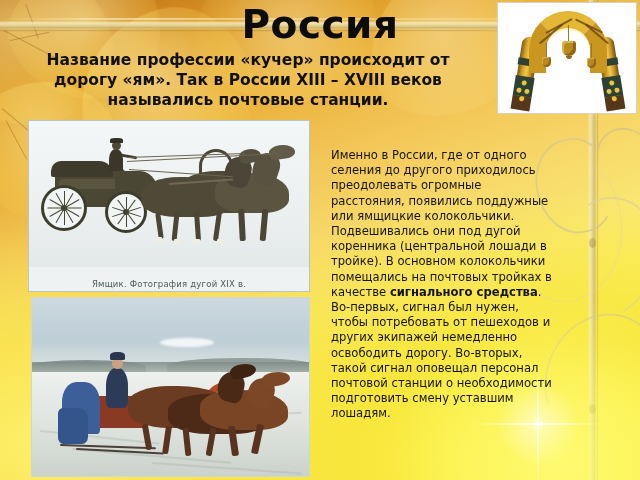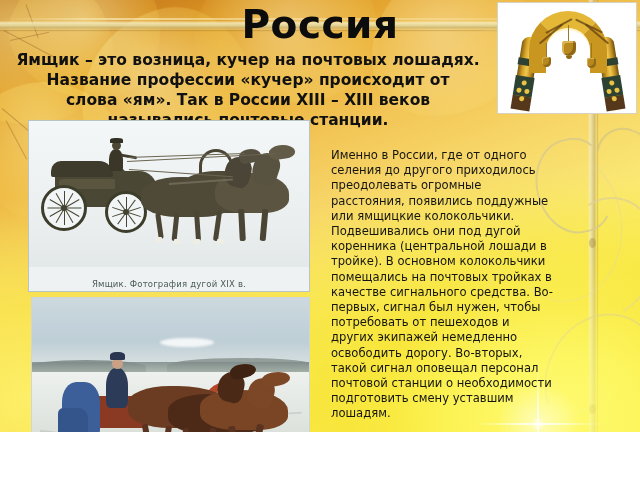--- a/index.html
+++ b/index.html
@@ -4,21 +4,21 @@
 <title>Россия — Ямщик</title>
 <style>
   html,body{margin:0;padding:0;}
   body{
     width:640px;height:480px;overflow:hidden;
     font-family:"DejaVu Sans","Liberation Sans",sans-serif;
   }
 
   
   #slide{
-    position:relative;width:640px;height:432px;overflow:hidden;
+    position:relative;width:640px;height:480px;overflow:hidden;
     background:#f7e27a;
   }
 
   
   .bg{position:absolute;inset:0;}
 
   .bg-base{
     background:
       radial-gradient(120% 90% at 88% 96%, #fbf24a 0%, #fbef46 14%, #f8e63c 28%, rgba(248,226,60,0) 62%),
       radial-gradient(90% 70% at 8% 92%, #fdf06a 0%, #f9e352 30%, rgba(249,227,82,0) 66%),
@@ -201,21 +201,21 @@
   .driver-coat{position:absolute;background:#2c3c58;border-radius:44% 44% 18% 18%;}
   .driver-head{position:absolute;background:#caa184;border-radius:50%;}
   .driver-hat{position:absolute;background:#2a3550;border-radius:40% 40% 12% 12%;}
   .runner{position:absolute;height:2px;background:#4a4038;border-radius:2px;transform-origin:0 50%;}
 
   
   #body-text{
     position:absolute;left:331px;top:148px;width:222px;z-index:6;
     font-size:11.6px;line-height:15.2px;color:#151515;text-align:left;
   }
-  #body-text b{font-weight:normal;}
+  #body-text b{font-weight:bold;}
 </style>
 </head>
 <body>
 
 <div id="slide">
 
   <div class="bg bg-base"></div>
 
   <div class="bg">
     <div class="leaf l1"></div>
@@ -245,23 +245,22 @@
     <div class="curl c5"></div>
     <div class="curl c6"></div>
     <div class="curl c7"></div>
     <div class="glow-br"></div>
     <div class="sparkle"></div>
   </div>
 
   <div id="title">Россия</div>
 
   <div id="subtitle">
-    <span class="ln">Ямщик – это возница, кучер на почтовых лошадях.</span>
     <span class="ln">Название профессии «кучер» происходит от</span>
-    <span class="ln">слова «ям». Так в России XIII – XIII веков</span>
+    <span class="ln">дорогу «ям». Так в России XIII – XVIII веков</span>
     <span class="ln">назывались почтовые станции.</span>
   </div>
 
   <div id="duga-figure">
     <div id="duga-art">
 
       <div class="duga-leg" style="left:25px;top:34px;height:74px;transform:rotate(9deg);transform-origin:50% 0;">
         <div class="band" style="top:22px;height:7px"></div>
         <div class="band" style="top:40px;height:20px"></div>
         <div class="band dark" style="top:60px;height:14px"></div>

